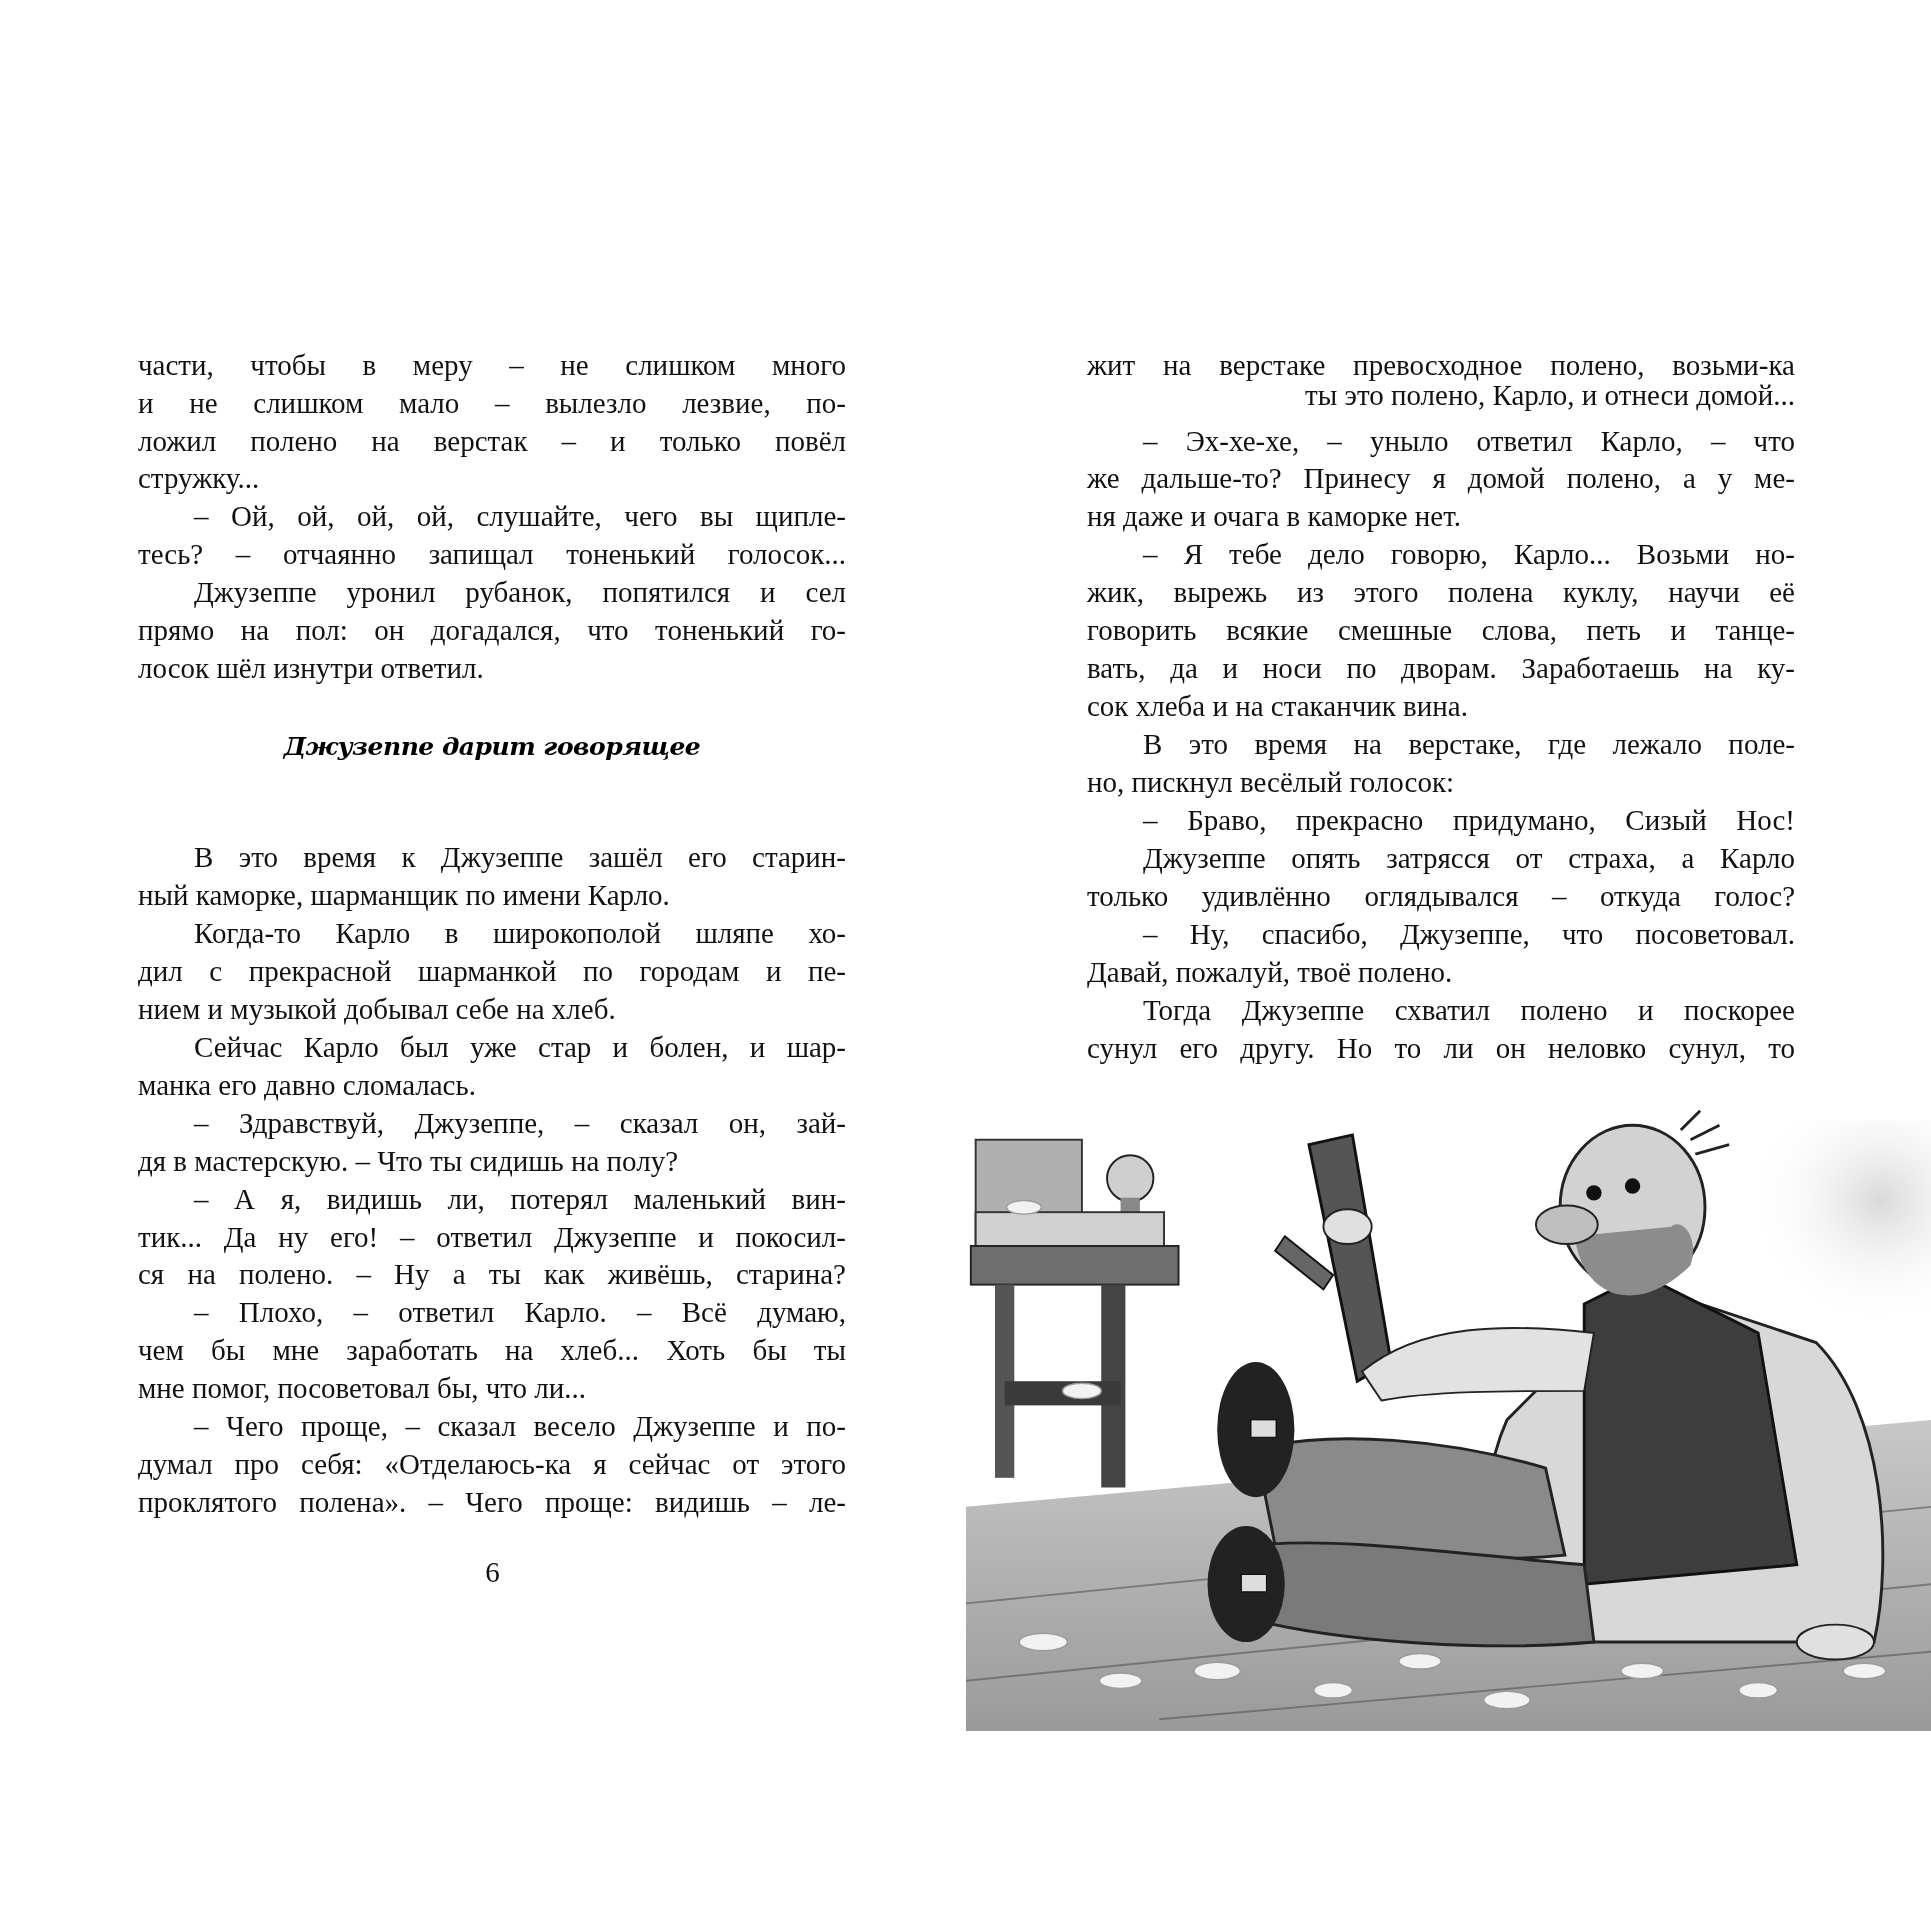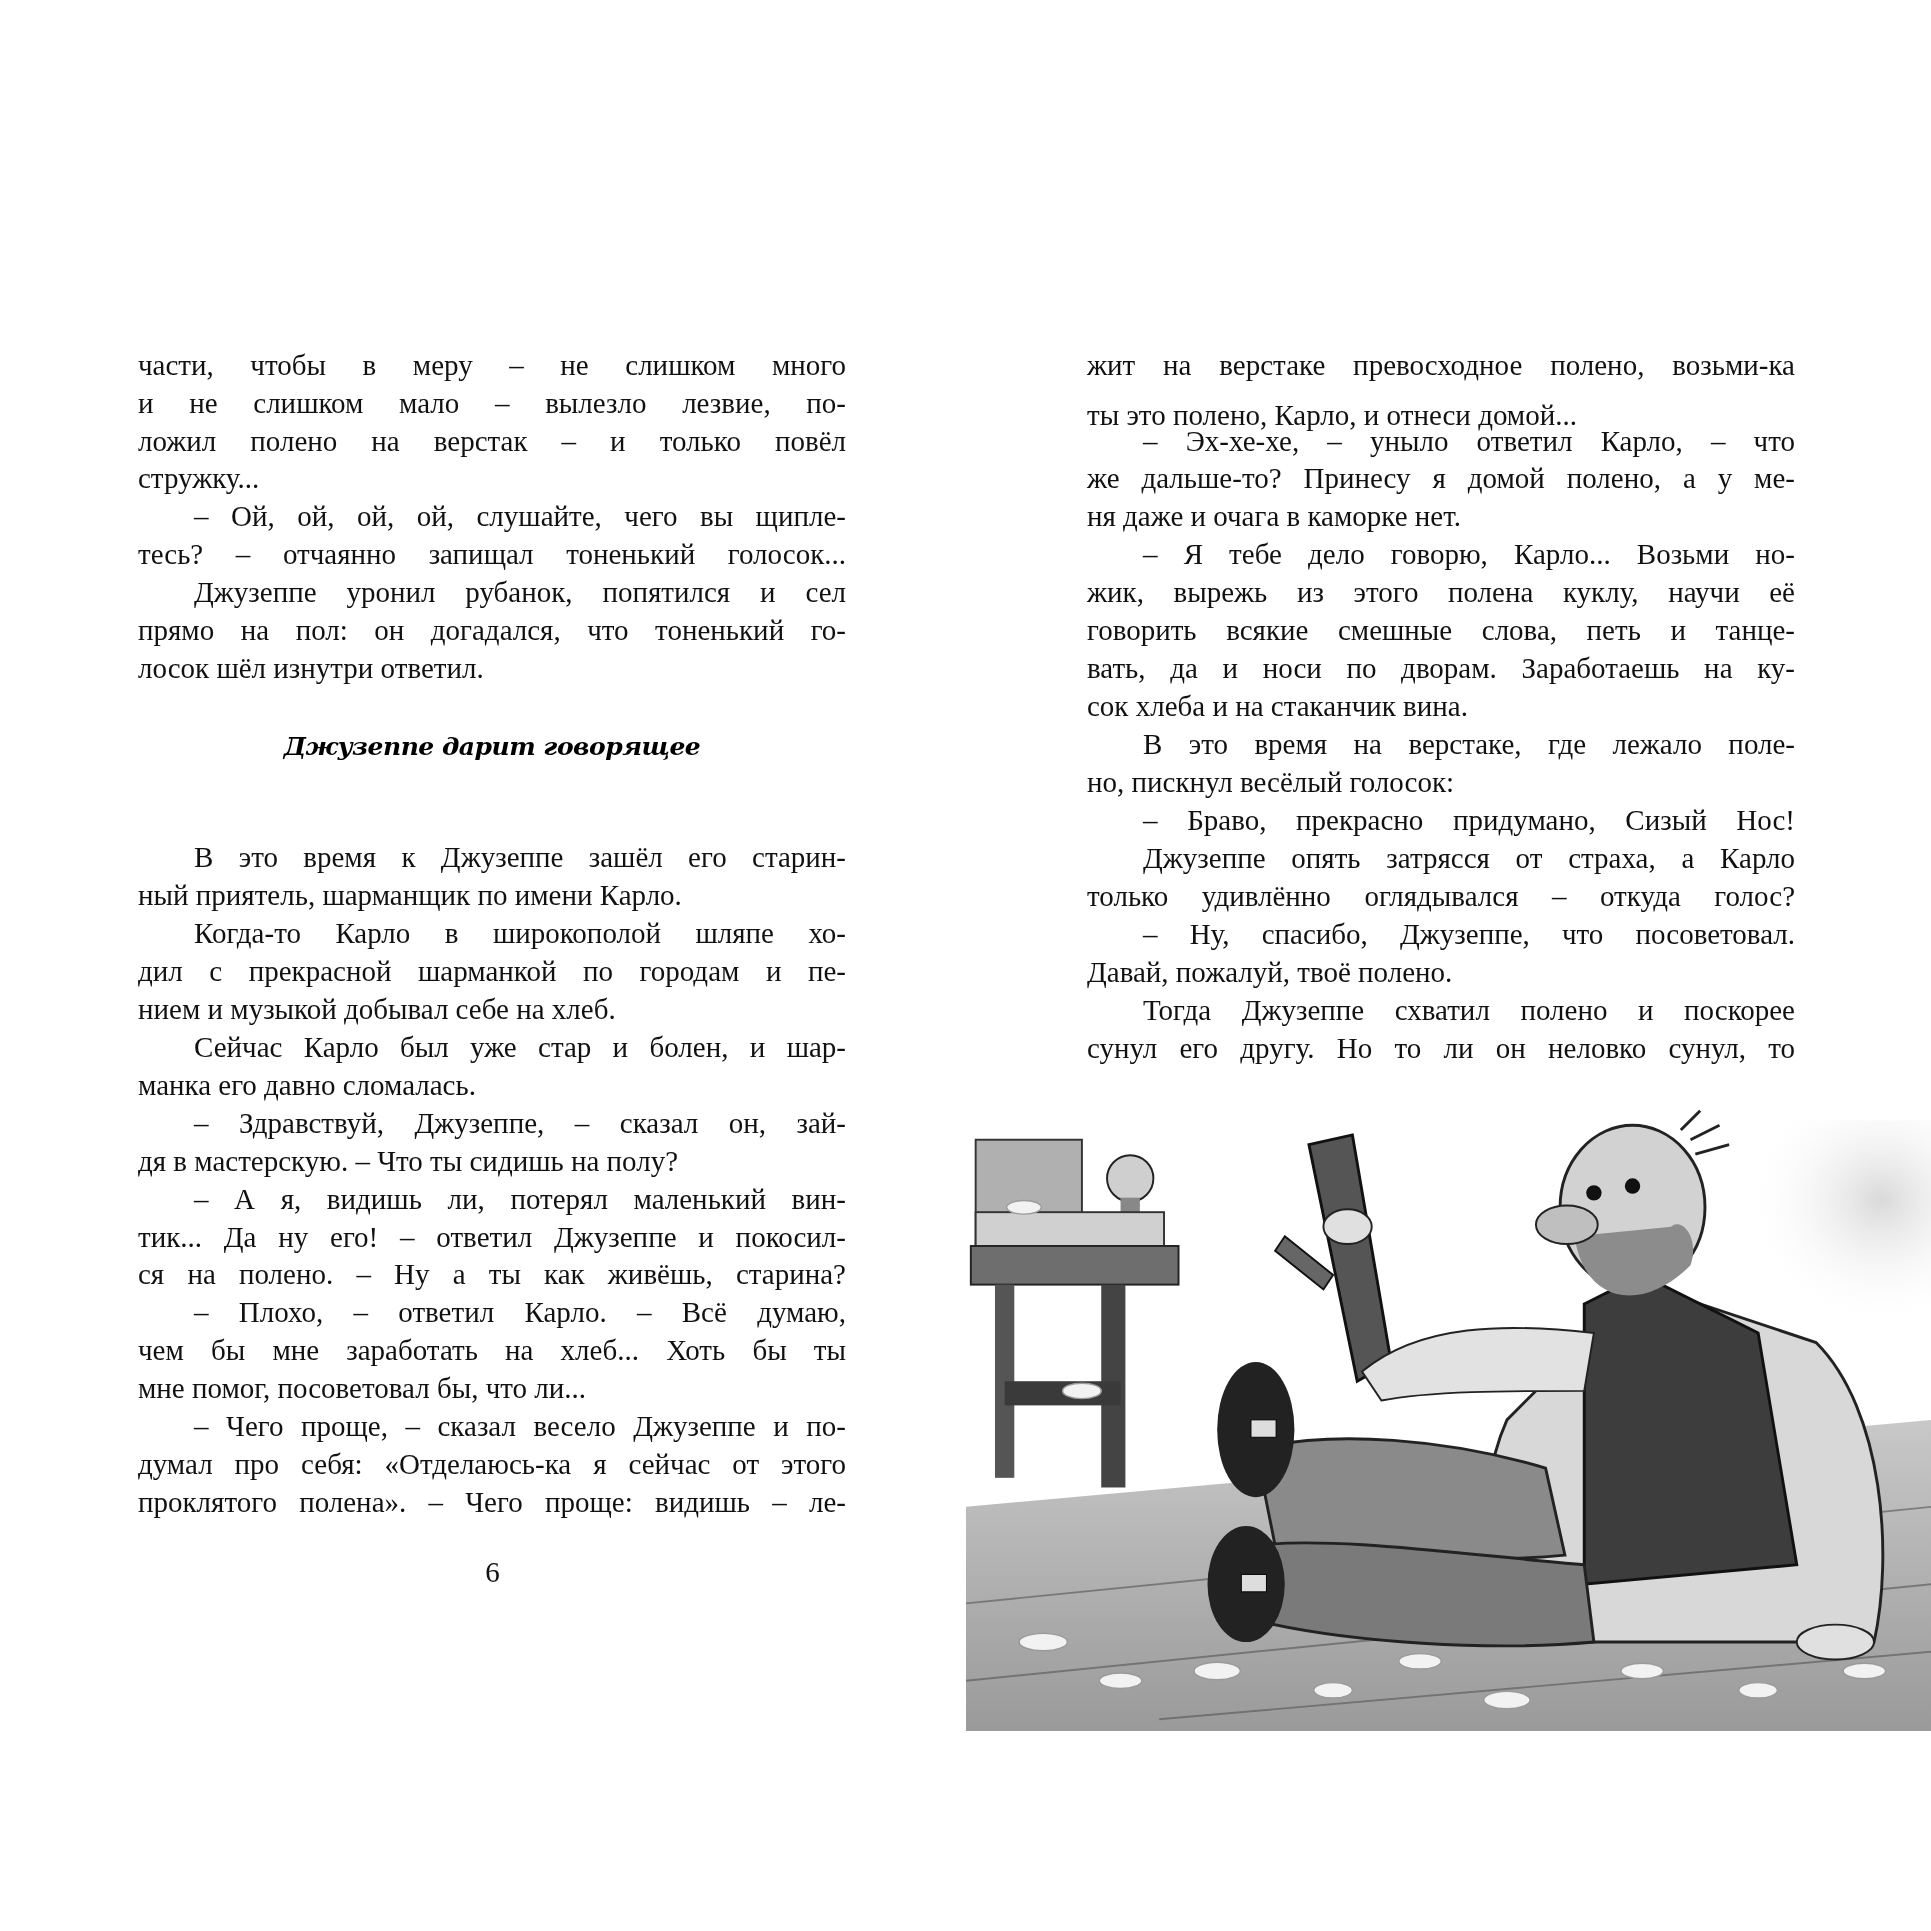--- a/index.html
+++ b/index.html
@@ -39,21 +39,21 @@
       <div class="line j" style="top: 346px;">части, чтобы в меру – не слишком много</div>
       <div class="line j" style="top: 384px;">и не слишком мало – вылезло лезвие, по-</div>
       <div class="line j" style="top: 422px;">ложил полено на верстак – и только повёл</div>
       <div class="line" style="top: 459px;">стружку...</div>
       <div class="line j indent" style="top: 497px;">– Ой, ой, ой, ой, слушайте, чего вы щипле-</div>
       <div class="line j" style="top: 535px;">тесь? – отчаянно запищал тоненький голосок...</div>
       <div class="line j indent" style="top: 573px;">Джузеппе уронил рубанок, попятился и сел</div>
       <div class="line j" style="top: 611px;">прямо на пол: он догадался, что тоненький го-</div>
       <div class="line" style="top: 649px;">лосок шёл изнутри ответил.</div>
       <div class="line j indent" style="top: 838px;">В это время к Джузеппе зашёл его старин-</div>
-      <div class="line" style="top: 876px;">ный приятель, шарманщик по имени Карло.</div>
+      <div class="line" style="top: 876px;">ный каморке, шарманщик по имени Карло.</div>
       <div class="line j indent" style="top: 914px;">Когда-то Карло в широкополой шляпе хо-</div>
       <div class="line j" style="top: 952px;">дил с прекрасной шарманкой по городам и пе-</div>
       <div class="line" style="top: 990px;">нием и музыкой добывал себе на хлеб.</div>
       <div class="line j indent" style="top: 1028px;">Сейчас Карло был уже стар и болен, и шар-</div>
       <div class="line" style="top: 1066px;">манка его давно сломалась.</div>
       <div class="line j indent" style="top: 1104px;">– Здравствуй, Джузеппе, – сказал он, зай-</div>
       <div class="line" style="top: 1142px;">дя в мастерскую. – Что ты сидишь на полу?</div>
       <div class="line j indent" style="top: 1180px;">– А я, видишь ли, потерял маленький вин-</div>
       <div class="line j" style="top: 1218px;">тик... Да ну его! – ответил Джузеппе и покосил-</div>
       <div class="line j" style="top: 1255px;">ся на полено. – Ну а ты как живёшь, старина?</div>
@@ -66,21 +66,21 @@
     </div>
   <div class="heading">
     <div>Джузеппе дарит говорящее</div>
   </div>
   <div class="page-number">6</div>
 </div>
 
 <div class="page page-right">
   <div class="col" id="right-col">
       <div class="line j" style="top: 346px;">жит на верстаке превосходное полено, возьми-ка</div>
-      <div class="line" style="top: 396px;">ты это полено, Карло, и отнеси домой...</div>
+      <div class="line" style="top: 376px; text-align: right;">ты это полено, Карло, и отнеси домой...</div>
       <div class="line j indent" style="top: 422px;">– Эх-хе-хе, – уныло ответил Карло, – что</div>
       <div class="line j" style="top: 459px;">же дальше-то? Принесу я домой полено, а у ме-</div>
       <div class="line" style="top: 497px;">ня даже и очага в каморке нет.</div>
       <div class="line j indent" style="top: 535px;">– Я тебе дело говорю, Карло... Возьми но-</div>
       <div class="line j" style="top: 573px;">жик, вырежь из этого полена куклу, научи её</div>
       <div class="line j" style="top: 611px;">говорить всякие смешные слова, петь и танце-</div>
       <div class="line j" style="top: 649px;">вать, да и носи по дворам. Заработаешь на ку-</div>
       <div class="line" style="top: 687px;">сок хлеба и на стаканчик вина.</div>
       <div class="line j indent" style="top: 725px;">В это время на верстаке, где лежало поле-</div>
       <div class="line" style="top: 763px;">но, пискнул весёлый голосок:</div>

